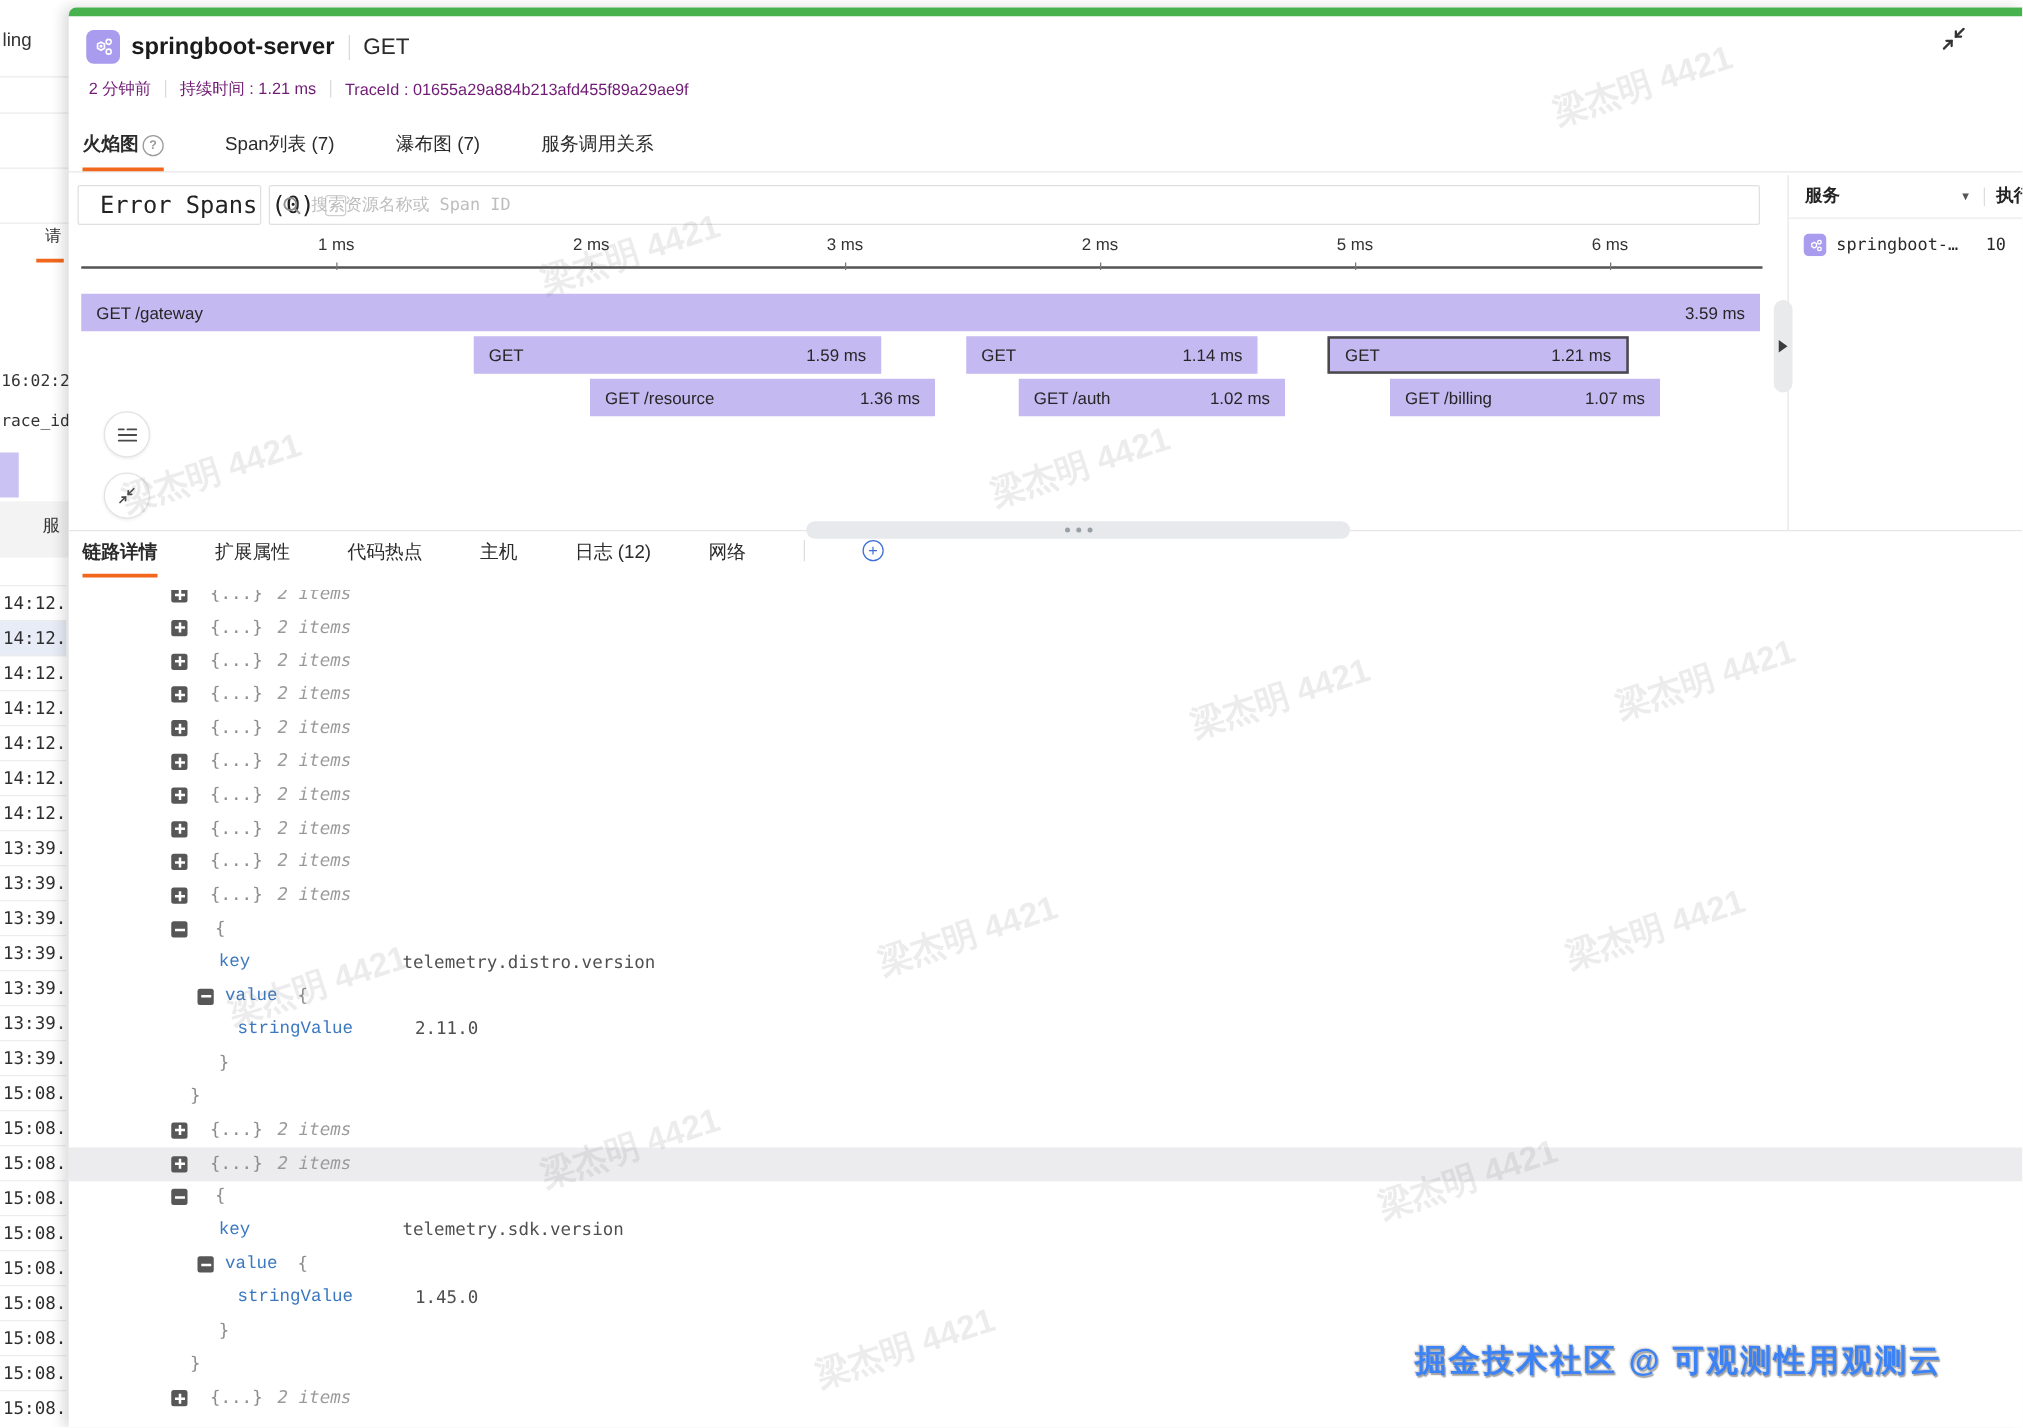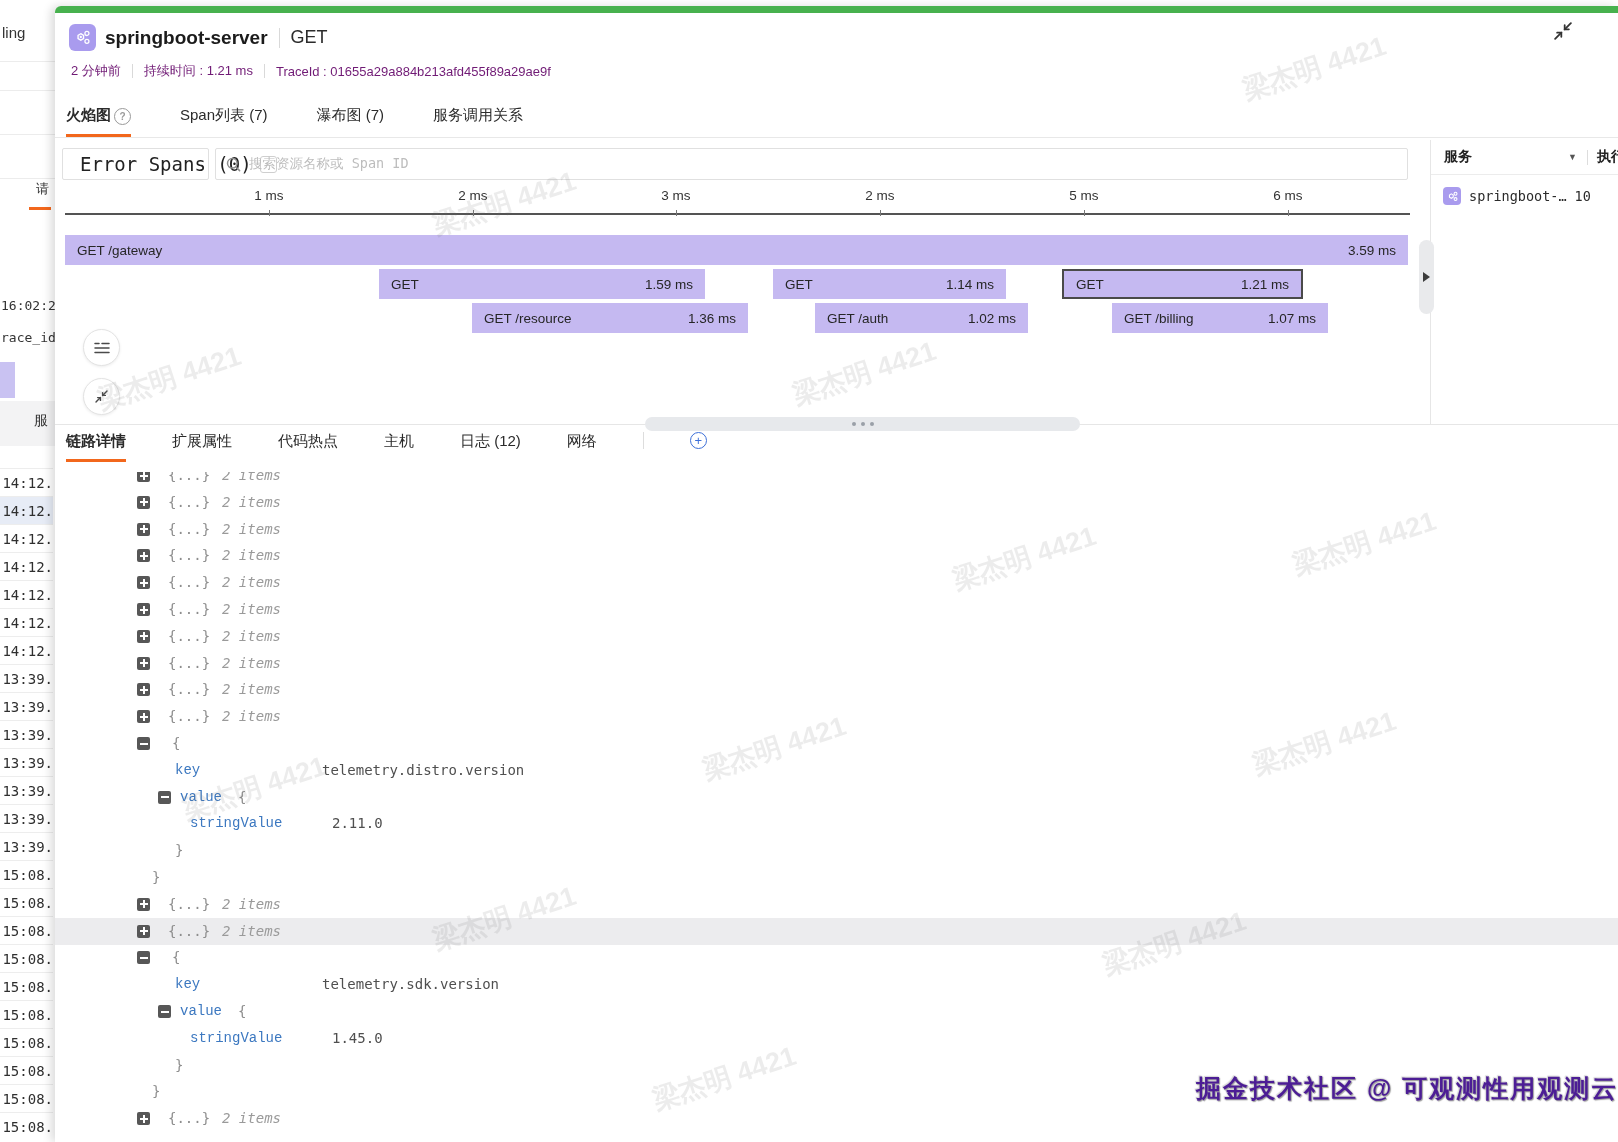--- a/index.html
+++ b/index.html
@@ -62,21 +62,21 @@
               box-shadow:0 1px 3px rgba(0,0,0,.08);display:flex;align-items:center;justify-content:center;cursor:pointer;}
 
   
   .right-panel{position:absolute;left:1375px;top:134px;width:188px;height:284px;border-left:1px solid #e6e6e6;background:#fff;}
   .rp-head{display:flex;align-items:center;height:34px;padding:0 0 0 13px;border-bottom:1px solid #ececec;overflow:hidden;white-space:nowrap;}
   .rp-col{font-size:14px;font-weight:bold;color:#222;}
   .rp-caret{margin-left:96px;font-size:9px;color:#555;}
   .rp-vsep{width:1px;height:15px;background:#ddd;margin:0 9px 0 10px;flex:0 0 auto;}
   .rp-row{display:flex;align-items:center;gap:8px;padding:12px 0 0 12px;white-space:nowrap;overflow:hidden;}
   .rp-name{font-family:"DejaVu Sans Mono",monospace;font-size:13.5px;color:#2b2b2b;}
-  .rp-val{font-family:"DejaVu Sans Mono",monospace;font-size:13.5px;color:#2b2b2b;}
+  .rp-val{font-family:"DejaVu Sans Mono",monospace;font-size:13.5px;color:#2b2b2b;margin-left:14px;}
   .panel-handle{position:absolute;left:1364px;top:234px;width:15px;height:74px;background:#e9eaec;border-radius:8px;
                 display:flex;align-items:center;justify-content:center;cursor:pointer;}
   .panel-handle .tri{width:0;height:0;border-top:5px solid transparent;border-bottom:5px solid transparent;border-left:7px solid #3c3c3c;}
 
   .hdiv{position:absolute;left:0;top:418px;width:1563px;height:1px;background:#e6e6e6;}
   .drag-pill{position:absolute;left:590px;top:411px;width:435px;height:14px;background:#e7e9ec;border-radius:8px;
              display:flex;align-items:center;justify-content:center;gap:5px;cursor:row-resize;}
   .drag-pill i{width:4px;height:4px;border-radius:50%;background:#9aa0a8;}
 
   .detail-tabs{position:absolute;left:0;top:426px;width:1563px;height:40px;display:flex;align-items:flex-start;
@@ -97,22 +97,22 @@
   .t-it{color:#9a9a9a;font-style:italic;}
   .t-blue{color:#3c78c0;font-family:Liberation Mono, monospace;}
   .t-dark{color:#4f4f4f;}
   .tbox{position:absolute;top:7px;width:13px;height:13px;background:#575757;border-radius:2px;cursor:pointer;}
   .tbox:before,.tbox.minus:before{content:"";position:absolute;left:2.5px;top:5.5px;width:8px;height:2px;background:#fff;}
   .tbox.plus:after{content:"";position:absolute;left:5.5px;top:2.5px;width:2px;height:8px;background:#fff;}
 
   
   .wm{position:absolute;font-size:27px;font-weight:bold;color:rgba(110,110,110,0.13);
       transform:rotate(-18deg);white-space:nowrap;pointer-events:none;}
-  .wm-footer{position:absolute;left:1196px;top:1072px;font-size:25px;font-weight:bold;letter-spacing:2px;
-             color:#4c1d95;white-space:nowrap;pointer-events:none;
+  .wm-footer{position:absolute;left:1132px;top:1072px;font-size:25px;font-weight:bold;letter-spacing:2px;
+             color:#3b82f6;white-space:nowrap;pointer-events:none;
              text-shadow:1px 1px 1px #9e9e9e,-1px -1px 1px #d8d8d8,0 0 2px #bbb;}
 </style>
 </head>
 <body>
 
 <div id="app">
 
   <div class="left-strip">
     <div class="ls-text" style="left:2px;top:24px;">ling</div>
     <div class="ls-line" style="top:61px;"></div>

